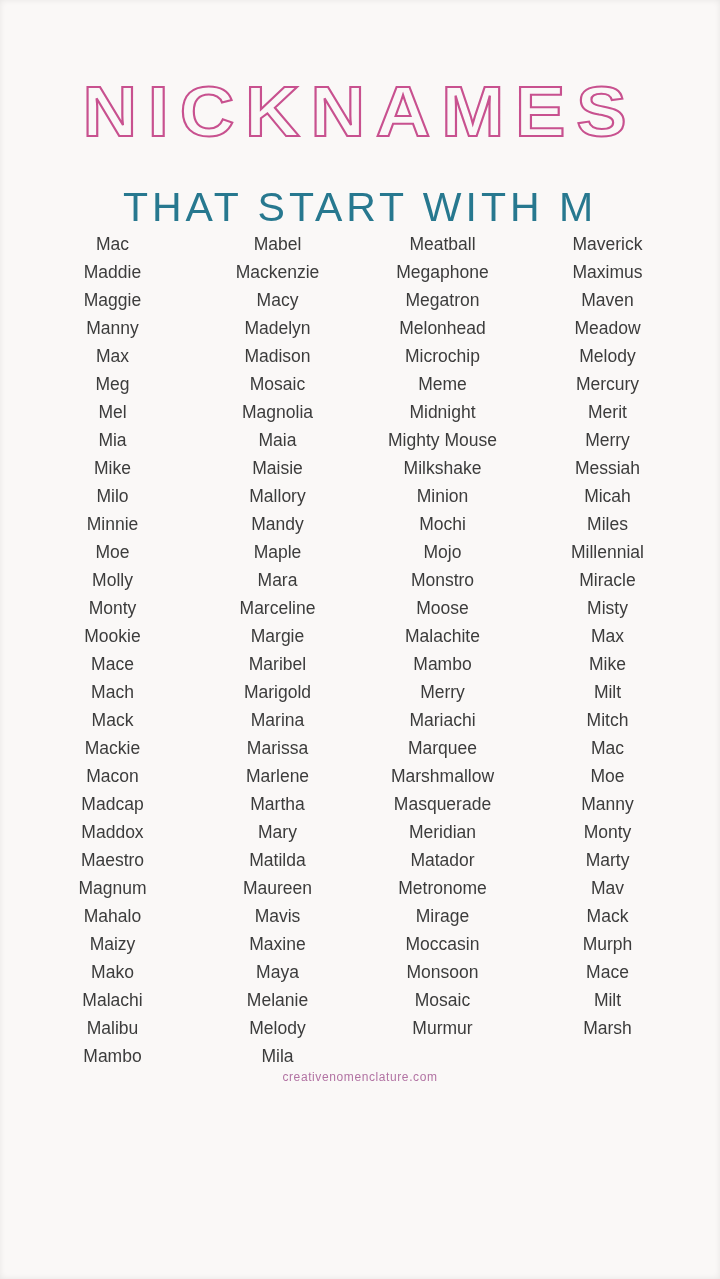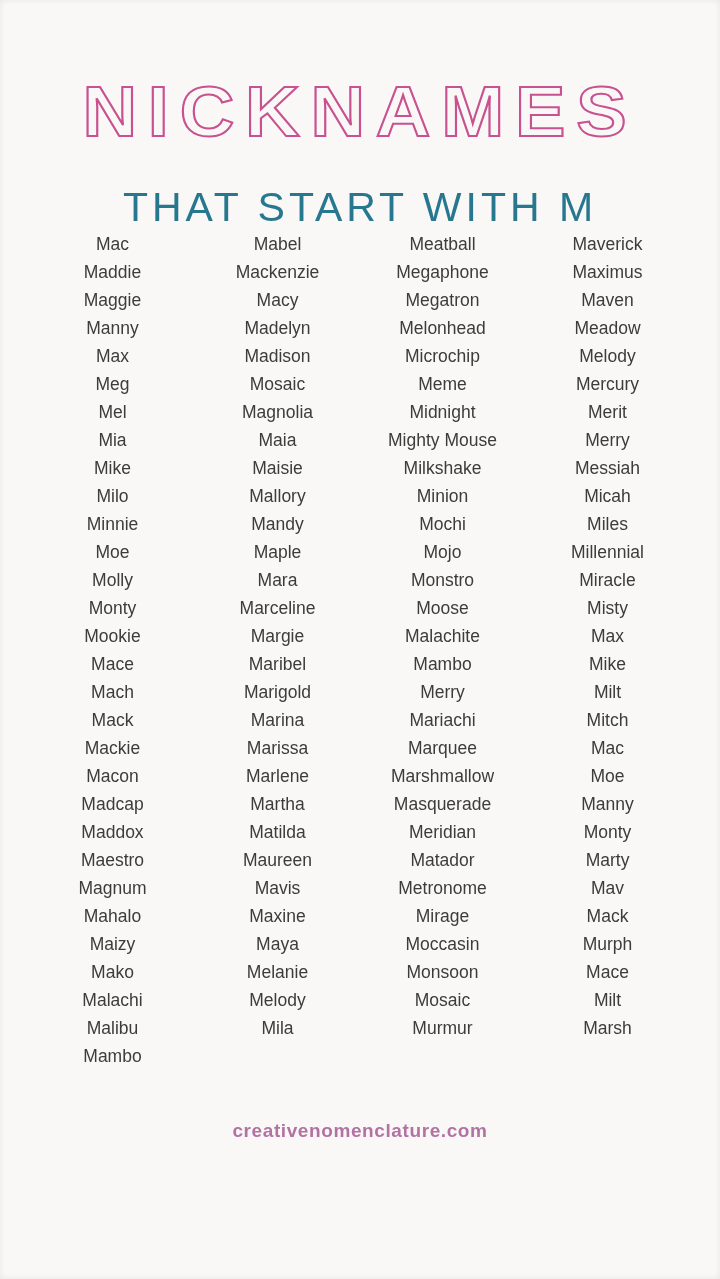--- a/index.html
+++ b/index.html
@@ -61,23 +61,22 @@
   .name-col { display: block; }
   .name-item {
     font-size: 17.5px;
     line-height: 28px;
     font-weight: 500;
     color: var(--name-text, #3c3c3c);
     text-align: center;
     white-space: nowrap;
   }
   .page-footer {
-    margin-top: 50px;
-    font-size: 19px;
-    font-weight: 700;
+    font-size: 12px;
+    font-weight: 400;
     letter-spacing: 0.6px;
     color: var(--footer-pink, #b273a3);
     text-align: center;
   }
 </style>
 </head>
 <body>
 
 <h1 class="page-title">NICKNAMES</h1>
 
@@ -131,20 +130,21 @@
       <div class="name-item">Maple</div>
       <div class="name-item">Mara</div>
       <div class="name-item">Marceline</div>
       <div class="name-item">Margie</div>
       <div class="name-item">Maribel</div>
       <div class="name-item">Marigold</div>
       <div class="name-item">Marina</div>
       <div class="name-item">Marissa</div>
       <div class="name-item">Marlene</div>
       <div class="name-item">Martha</div>
+      <div class="name-item">Mary</div>
       <div class="name-item">Matilda</div>
       <div class="name-item">Maureen</div>
       <div class="name-item">Mavis</div>
       <div class="name-item">Maxine</div>
       <div class="name-item">Maya</div>
       <div class="name-item">Melanie</div>
       <div class="name-item">Melody</div>
       <div class="name-item">Mila</div>
     </div>
   <div class="name-col">

